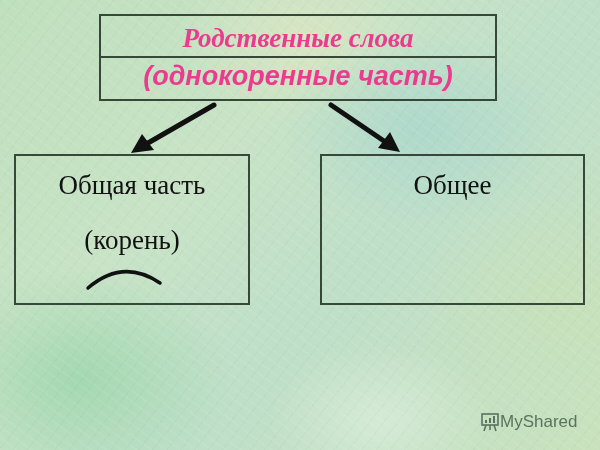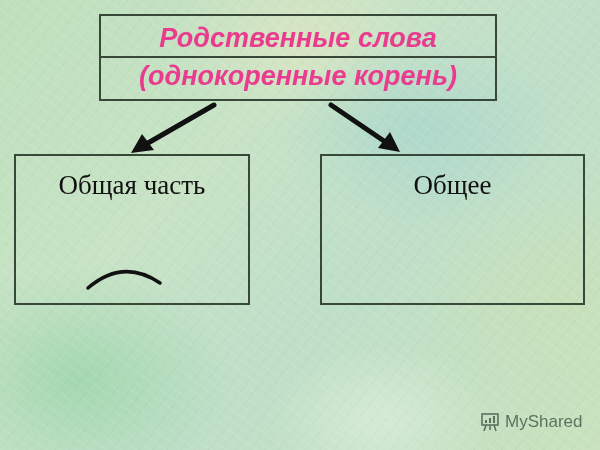--- a/index.html
+++ b/index.html
@@ -26,62 +26,63 @@
     }
     .title-box { left: 99px; top: 14px; width: 398px; height: 87px; }
     .title-divider {
       position: absolute; left: 0; right: 0; top: 40px; height: 2px; background: #384838;
     }
     .title-line {
       position: absolute; left: 0; right: 0; text-align: center;
       font-family: "Liberation Sans", sans-serif; font-weight: bold; font-style: italic;
       font-size: 27px; color: #ea3b8f; line-height: 1;
     }
-    .title-line.l1 { top: 9px; }
+    .title-line.l1 { top: 9px; font-family: Liberation Serif, serif; }
     .title-line.l2 { top: 47px; }
     .left-box { left: 14px; top: 154px; width: 236px; height: 151px; }
     .right-box { left: 320px; top: 154px; width: 265px; height: 151px; }
     .box-text {
       position: absolute; left: 0; right: 0; text-align: center;
       font-family: "Liberation Serif", serif; font-size: 27px; color: #111; line-height: 1;
     }
     .box-text.t1 { top: 16px; }
     .box-text.t2 { top: 71px; }
     svg.overlay { position: absolute; left: 0; top: 0; }
     .watermark {
       position: absolute; left: 480px; top: 410px; height: 24px;
-      display: flex; align-items: center; gap: 5px;
+      display: flex; align-items: center; 
       font-family: "Liberation Sans", sans-serif; font-size: 17px; color: #3e5848; opacity: 0.8;
     }
   </style>
 </head>
 <body>
 
 <div class="texture"></div>
 
 <div class="box title-box">
   <div class="title-line l1">Родственные слова</div>
   <div class="title-divider"></div>
-  <div class="title-line l2">(однокоренные корень)</div>
+  <div class="title-line l2">(однокоренные часть)</div>
 </div>
 
 <svg class="overlay" width="600" height="450">
   <g>
     <line x1="214" y1="105" x2="148" y2="143" stroke="#111" stroke-width="5" stroke-linecap="round"></line>
     <polygon points="131,153 142,134 154,150" fill="#111"></polygon>
   </g>
   <g>
     <line x1="331" y1="105" x2="384" y2="141" stroke="#111" stroke-width="5" stroke-linecap="round"></line>
     <polygon points="400,152 378,148 390,132" fill="#111"></polygon>
   </g>
   <path d="M88 288 Q123 258 160 283" fill="none" stroke="#111" stroke-width="3.5" stroke-linecap="round"></path>
 </svg>
 
 <div class="box left-box">
   <div class="box-text t1">Общая часть</div>
+  <div class="box-text t2">(корень)</div>
 </div>
 
 <div class="box right-box">
   <div class="box-text t1">Общее</div>
 </div>
 
 <div class="watermark">
   <svg width="20" height="20" viewBox="0 0 20 20">
     <rect x="2" y="2" width="16" height="11" fill="none" stroke="#3e5848" stroke-width="1.6"></rect>
     <rect x="5" y="8" width="2" height="3" fill="#3e5848"></rect>

